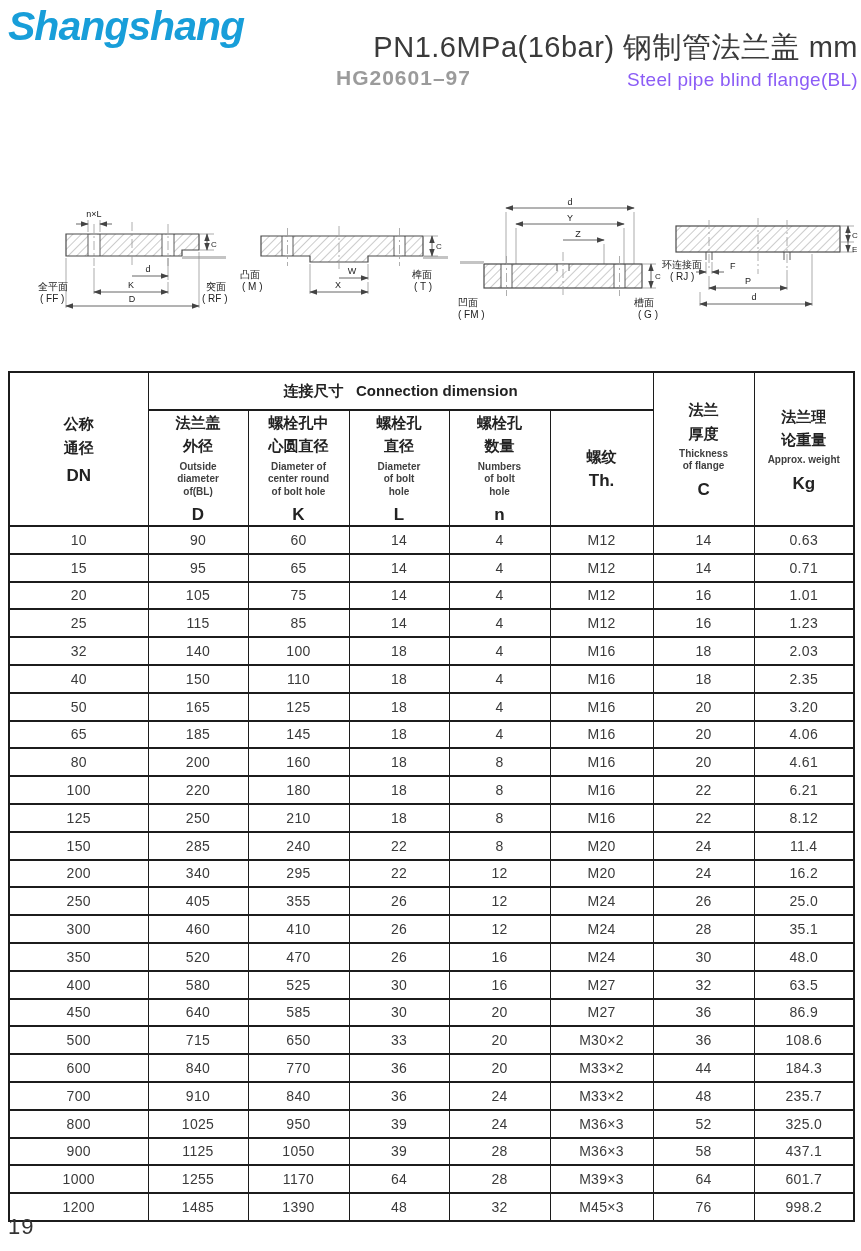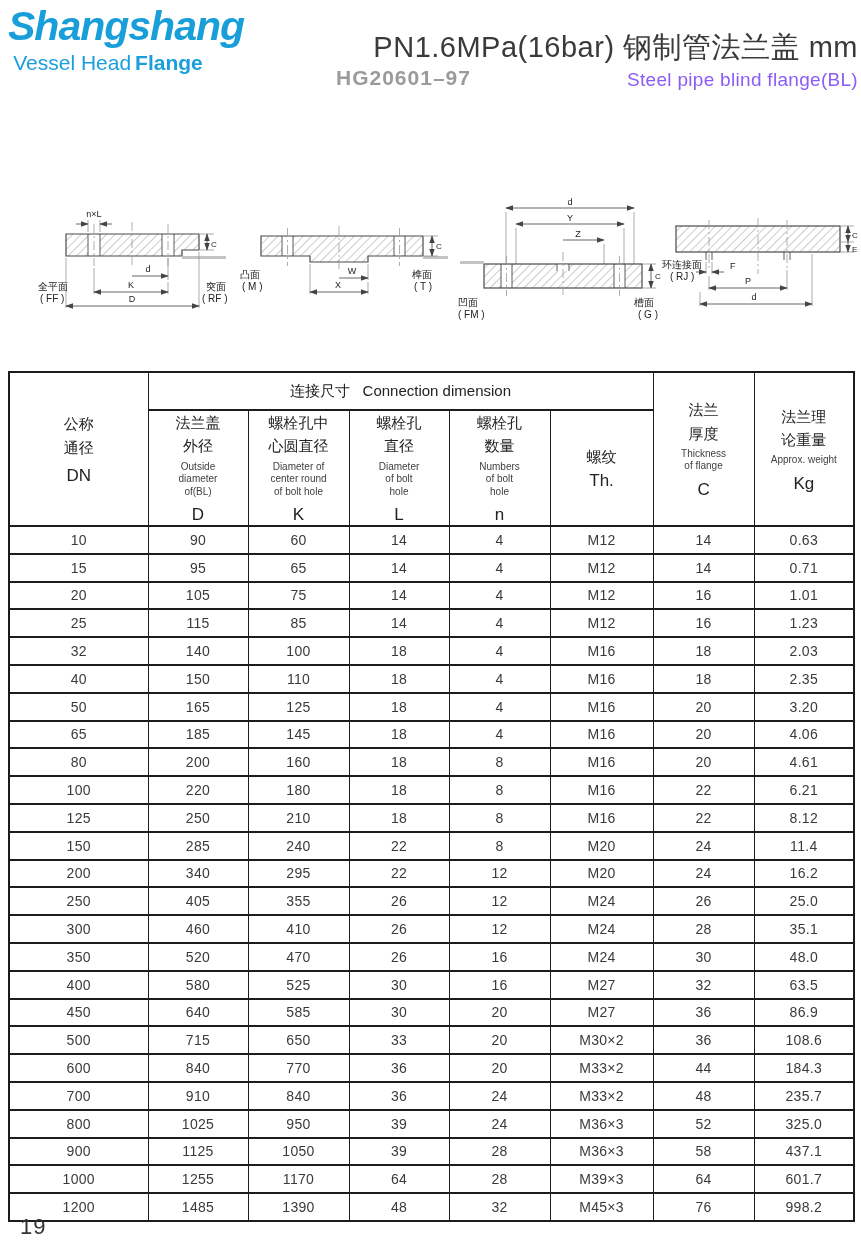--- a/index.html
+++ b/index.html
@@ -29,32 +29,32 @@
     position:absolute;right:3px;top:69px;font-size:19px;color:#8b5cf6;letter-spacing:0.3px;
   }
   
   .drawing{position:absolute;top:194px;}
   .drawing svg{display:block;}
   .d1{left:12px;margin-left:24px;} .d2{left:226px;} .d3{left:456px;} .d4{left:662px;}
   
   .spec{position:absolute;left:8px;top:371px;}
   table{border-collapse:collapse;table-layout:fixed;width:845px;background:#fff;border:2px solid #1c1c1c;}
   th,td{border:1px solid #1c1c1c;border-top-width:2px;border-bottom-width:2px;padding:0;}
-  th{font-weight:400;}
+  th{font-weight:700;}
   th.group{height:36px;font-size:15px;color:#222;white-space:pre;text-align:center;}
   .hwrap{display:flex;flex-direction:column;align-items:center;justify-content:center;height:100%;}
   tr.subhead th{height:106px;vertical-align:middle;}
   .zh{font-size:15px;line-height:1.55;color:#222;white-space:pre-line;}
   .en{font-size:10px;line-height:1.25;color:#3f3f3f;white-space:pre-line;margin-top:3px;}
   .sym{font-size:17px;color:#222;margin-top:7px;}
   tbody td{
     height:25.8px;text-align:center;font-size:14px;color:#3a3a3a;letter-spacing:0.3px;
   }
   
-  .pagenum{position:absolute;left:20px;top:1214px;font-size:22px;color:#333;letter-spacing:1px;}
+  .pagenum{position:absolute;left:8px;top:1214px;font-size:22px;color:#333;letter-spacing:1px;}
   
   .body-sec{fill:url(#hatch);stroke:#4a4a4a;stroke-width:1.2;}
   .bolt{fill:#fff;}
   .wall{stroke:#4a4a4a;stroke-width:0.9;}
   .cl{stroke:#999;stroke-width:0.8;stroke-dasharray:9 3 2 3;fill:none;}
   .dim{stroke:#555;stroke-width:0.9;}
   .ext{stroke:#888;stroke-width:0.7;}
   .gasket{stroke:#c4c4c4;stroke-width:3;}
   .dwg-txt{font:9px "Liberation Sans","DejaVu Sans",sans-serif;fill:#222;}
   .dwg-cjk{font:10px "Liberation Sans","DejaVu Sans",sans-serif;fill:#222;}
@@ -72,23 +72,20 @@
     <marker id="arr" viewBox="0 0 10 10" markerWidth="9" markerHeight="9" refX="9" refY="5" orient="auto-start-reverse">
       <path d="M0,1.5 L10,5 L0,8.5 Z" fill="#444"></path>
     </marker>
   </defs>
 </svg>
 
 <div>
 
   <div class="logo">
     <div class="brand">Shangshang</div>
-    <div class="tagline">
-      <span class="light">Vessel Head</span><span class="bold">Flange</span>
-    </div>
   </div>
 
   <div class="title">PN1.6MPa(16bar) 钢制管法兰盖 mm</div>
   <div class="standard">HG20601–97</div>
   <div class="subtitle">Steel pipe blind flange(BL)</div>
 
   <div class="drawing d1">
     <svg width="216" height="134" viewBox="0 0 216 134">
       <path class="body-sec" d="M30,40 H163 V56 H146 V62 H30 Z"></path>
       <line class="gasket" x1="146" y1="63.5" x2="190" y2="63.5"></line>

